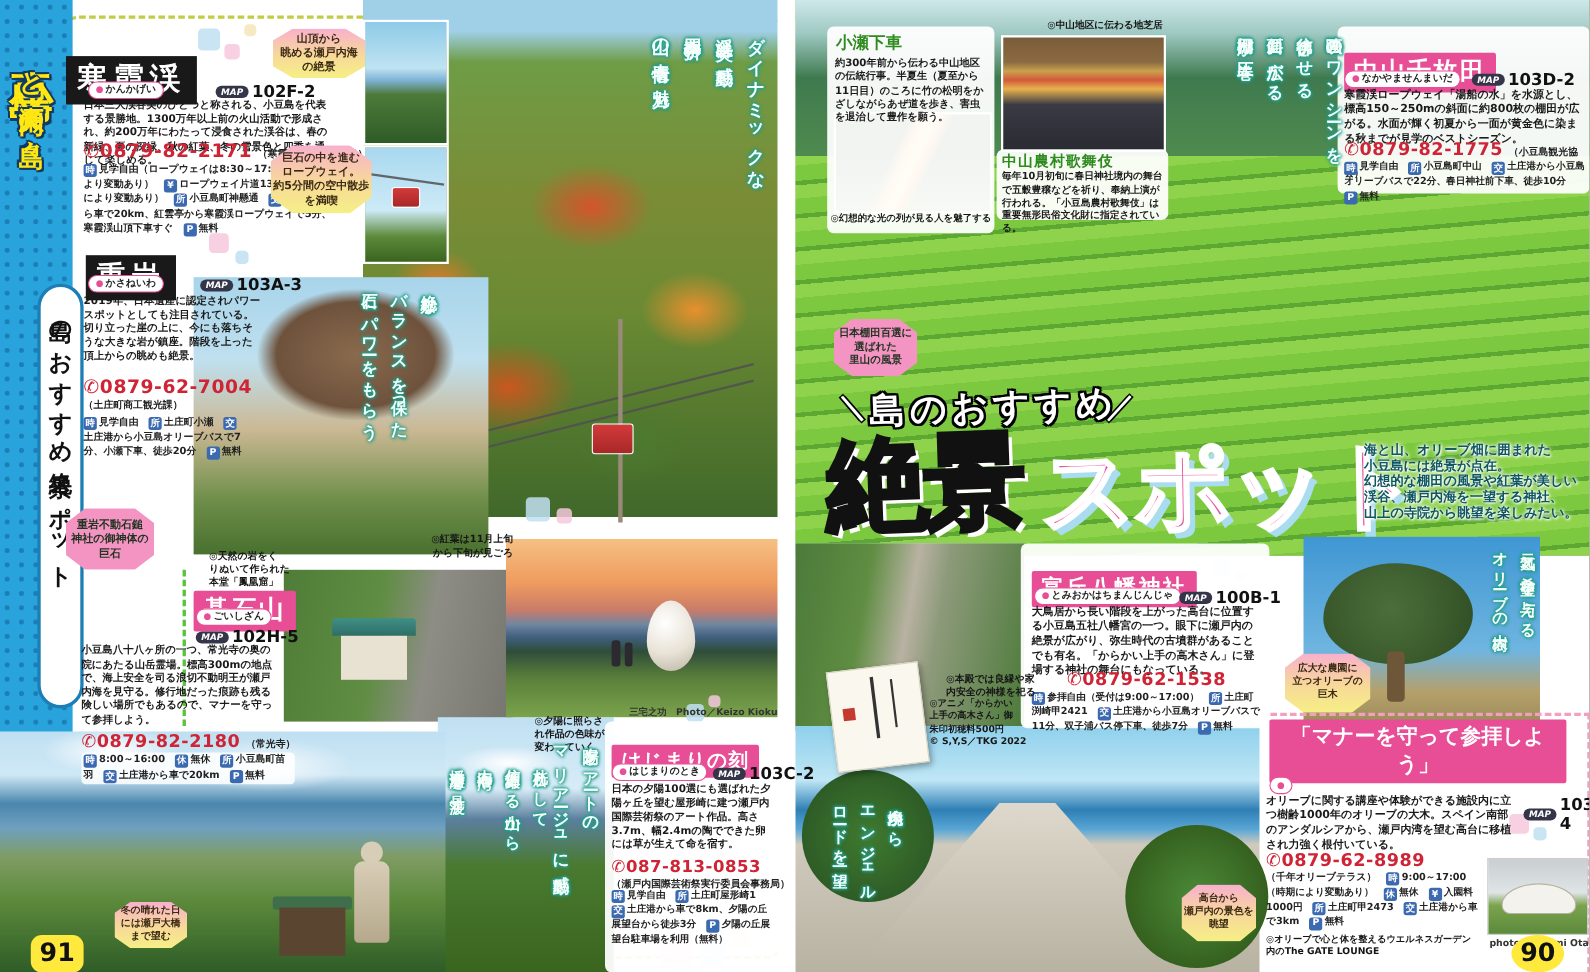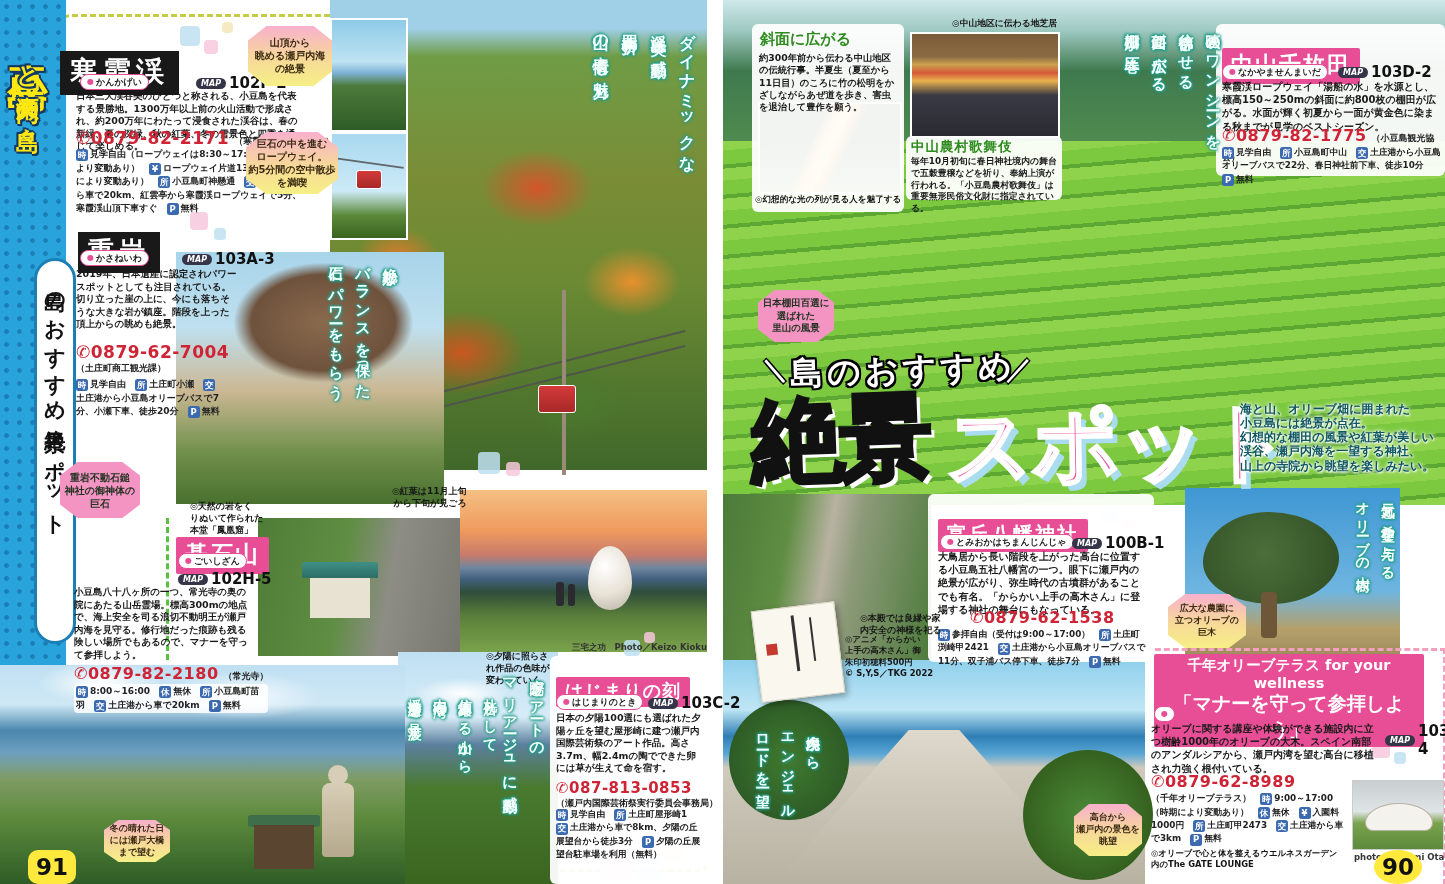--- a/index.html
+++ b/index.html
@@ -205,21 +205,21 @@
     </div>
     <div class="abs z3 details" style="left:76px;top:148px;width:226px;font-size:9px;">
       <span class="ditem"><span class="chip">時</span><span>見学自由（ロープウェイは8:30～17:00、時期により変動あり）</span></span>
       <span class="ditem"><span class="chip">¥</span><span>ロープウェイ片道1300円（時期により変動あり）</span></span>
       <span class="ditem"><span class="chip">所</span><span>小豆島町神懸通</span></span>
       <span class="ditem"><span class="chip">交</span><span>土庄港から車で20km、紅雲亭から寒霞渓ロープウェイで5分、寒霞渓山頂下車すぐ</span></span>
       <span class="ditem"><span class="chip">P</span><span>無料</span></span>
     </div>
   </section>
 
-  <div class="abs bubble" style="left:248px;top:26px;width:84px;height:60px;font-family:Liberation Mono, monospace;">山頂から
+  <div class="abs bubble" style="left:248px;top:26px;width:84px;height:45px;">山頂から
 眺める瀬戸内海
 の絶景</div>
   <div class="abs bubble" style="left:246px;top:132px;width:92px;height:62px;">巨石の中を進む
 ロープウェイ。
 約5分間の空中散歩
 を満喫</div>
 
   <div class="abs vtext" style="left:586px;top:22px;height:160px;font-size:16px;">ダイナミックな
 渓谷美に感動
 四季折々の
@@ -341,21 +341,21 @@
     <div class="abs gate-bldg" style="left:12px;top:22px;width:66px;height:26px;"></div>
   </div>
   <div class="abs ph ph-goshuin" style="left:756px;top:606px;width:82px;height:90px;">
     <div class="abs seal" style="left:10px;top:34px;width:11px;height:11px;"></div>
     <div class="abs ink" style="left:38px;top:8px;width:3px;height:56px;"></div>
     <div class="abs ink" style="left:56px;top:12px;width:2px;height:44px;"></div>
   </div>
 
   <div class="abs wpanel" style="left:752px;top:24px;width:152px;height:188px;"></div>
   <section>
-    <h3 class="abs sec-green z4" style="left:760px;top:30px;font-size:15px;margin:0;">斜面に広がる</h3>
+    <h3 class="abs sec-green z4" style="left:760px;top:30px;font-size:15px;margin:0;">小瀬下車</h3>
     <p class="abs z4 body" style="left:759px;top:52px;width:140px;font-size:9.3px;margin:0;">約300年前から伝わる中山地区の伝統行事。半夏生（夏至から11日目）のころに竹の松明をかざしながらあぜ道を歩き、害虫を退治して豊作を願う。</p>
     <div class="abs caption" style="left:755px;top:194px;font-size:8.6px;">◎幻想的な光の列が見る人を魅了する</div>
   </section>
 
   <div class="abs caption" style="left:952px;top:18px;font-size:8.8px;">◎中山地区に伝わる地芝居</div>
   <div class="abs wpanel" style="left:906px;top:136px;width:156px;height:64px;"></div>
   <section>
     <h3 class="abs sec-green z4" style="left:911px;top:138px;font-size:13.5px;margin:0;letter-spacing:1px;">中山農村歌舞伎</h3>
     <p class="abs z4 body" style="left:911px;top:156px;width:147px;font-size:8.9px;margin:0;">毎年10月初旬に春日神社境内の舞台で五穀豊穣などを祈り、奉納上演が行われる。「小豆島農村歌舞伎」は重要無形民俗文化財に指定されている。</p>
   </section>
@@ -439,21 +439,20 @@
 
   <div class="abs vtext" style="left:1350px;top:492px;height:130px;font-size:14px;">元気と希望を与える
 オリーブの大樹</div>
   <div class="abs bubble" style="left:1168px;top:594px;width:78px;height:54px;font-size:9px;">広大な農園に
 立つオリーブの
 巨木</div>
 
   <div class="abs" style="left:1146px;top:648px;width:297px;height:234px;border-top:3px dashed #f2a0bd;border-right:3px dashed #f2a0bd;z-index:2;"></div>
   <section>
     <div class="abs sec-pink z4" style="left:1154px;top:654px;width:252px;text-align:center;letter-spacing:0;">
-      <div style="font-size:14.5px;">千年オリーブテラス for your wellness</div>
       <div style="font-size:19px;">「マナーを守って参拝しよう」</div>
     </div>
     <div class="abs z4 reading" style="left:1154px;top:706px;font-size:7.3px;">
       <span class="dot">●</span>
     </div>
     <div class="abs z4 maprow" style="left:1385px;top:722px;">
       <span class="mappill">MAP</span>
       <span class="mapcode">103A-4</span>
     </div>
     <p class="abs z4 body" style="left:1151px;top:722px;width:228px;font-size:10px;margin:0;">オリーブに関する講座や体験ができる施設内に立つ樹齢1000年のオリーブの大木。スペイン南部のアンダルシアから、瀬戸内湾を望む高台に移植され力強く根付いている。</p>

